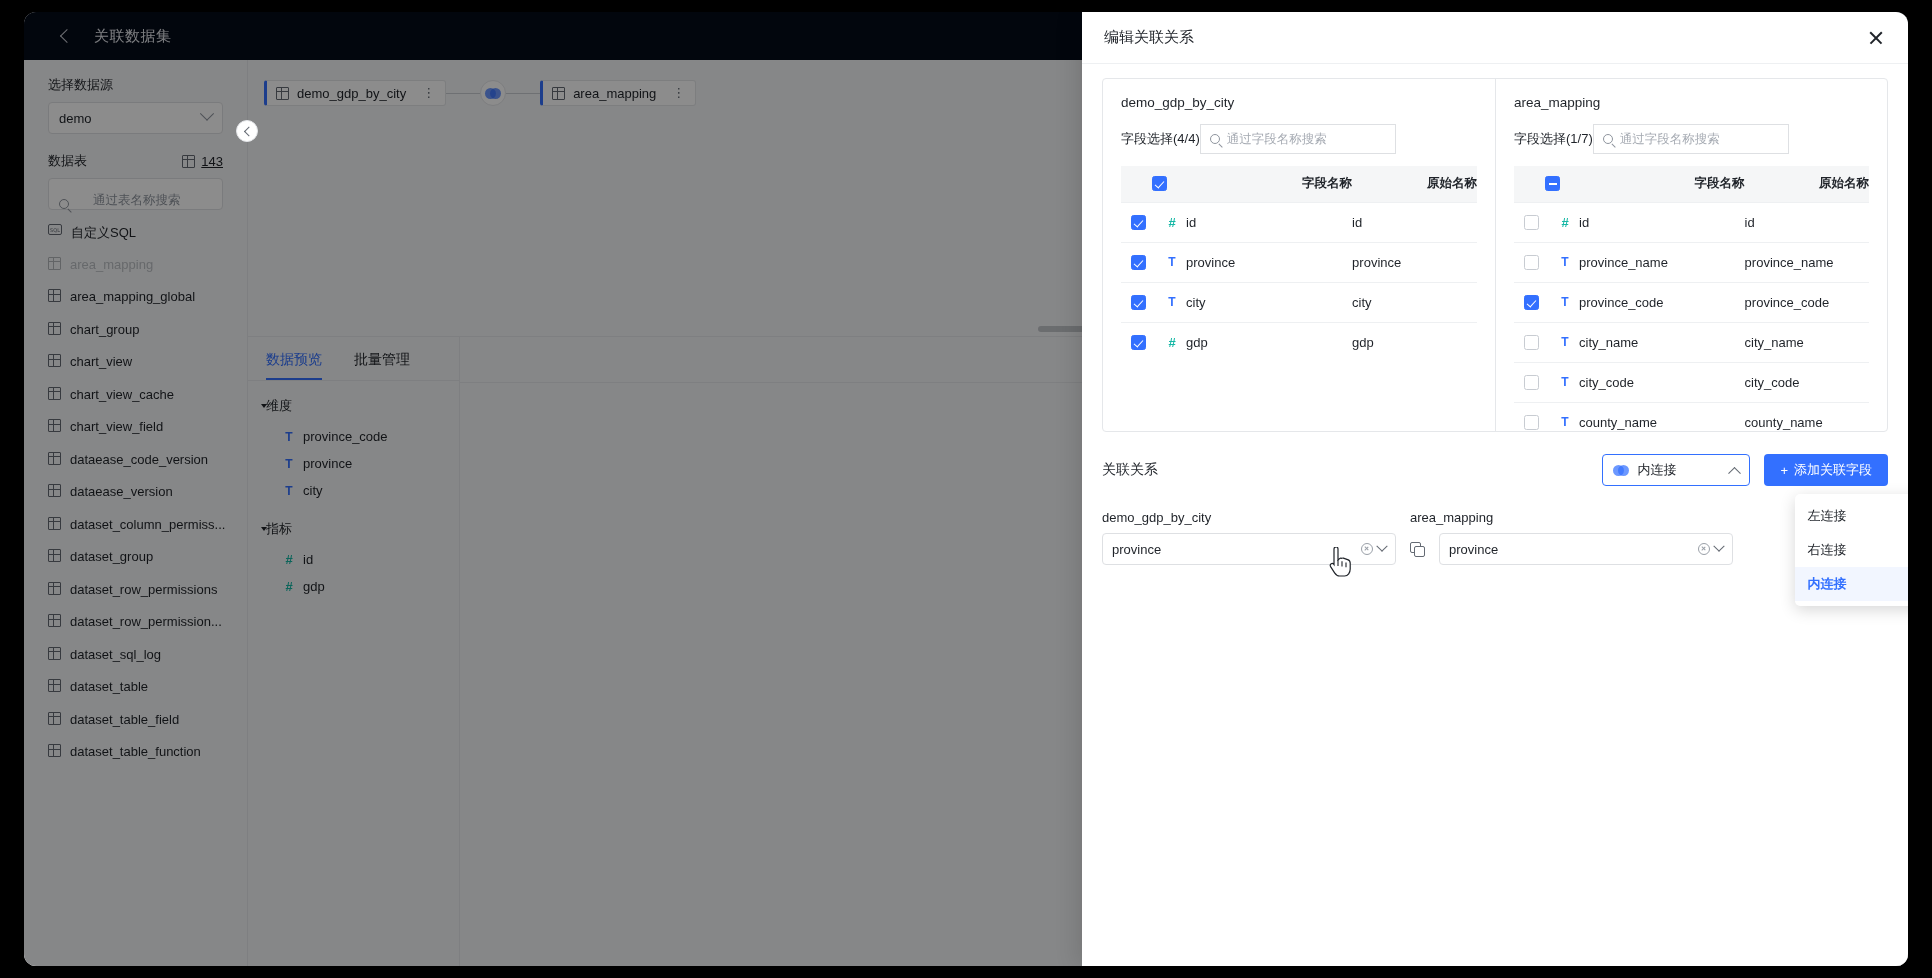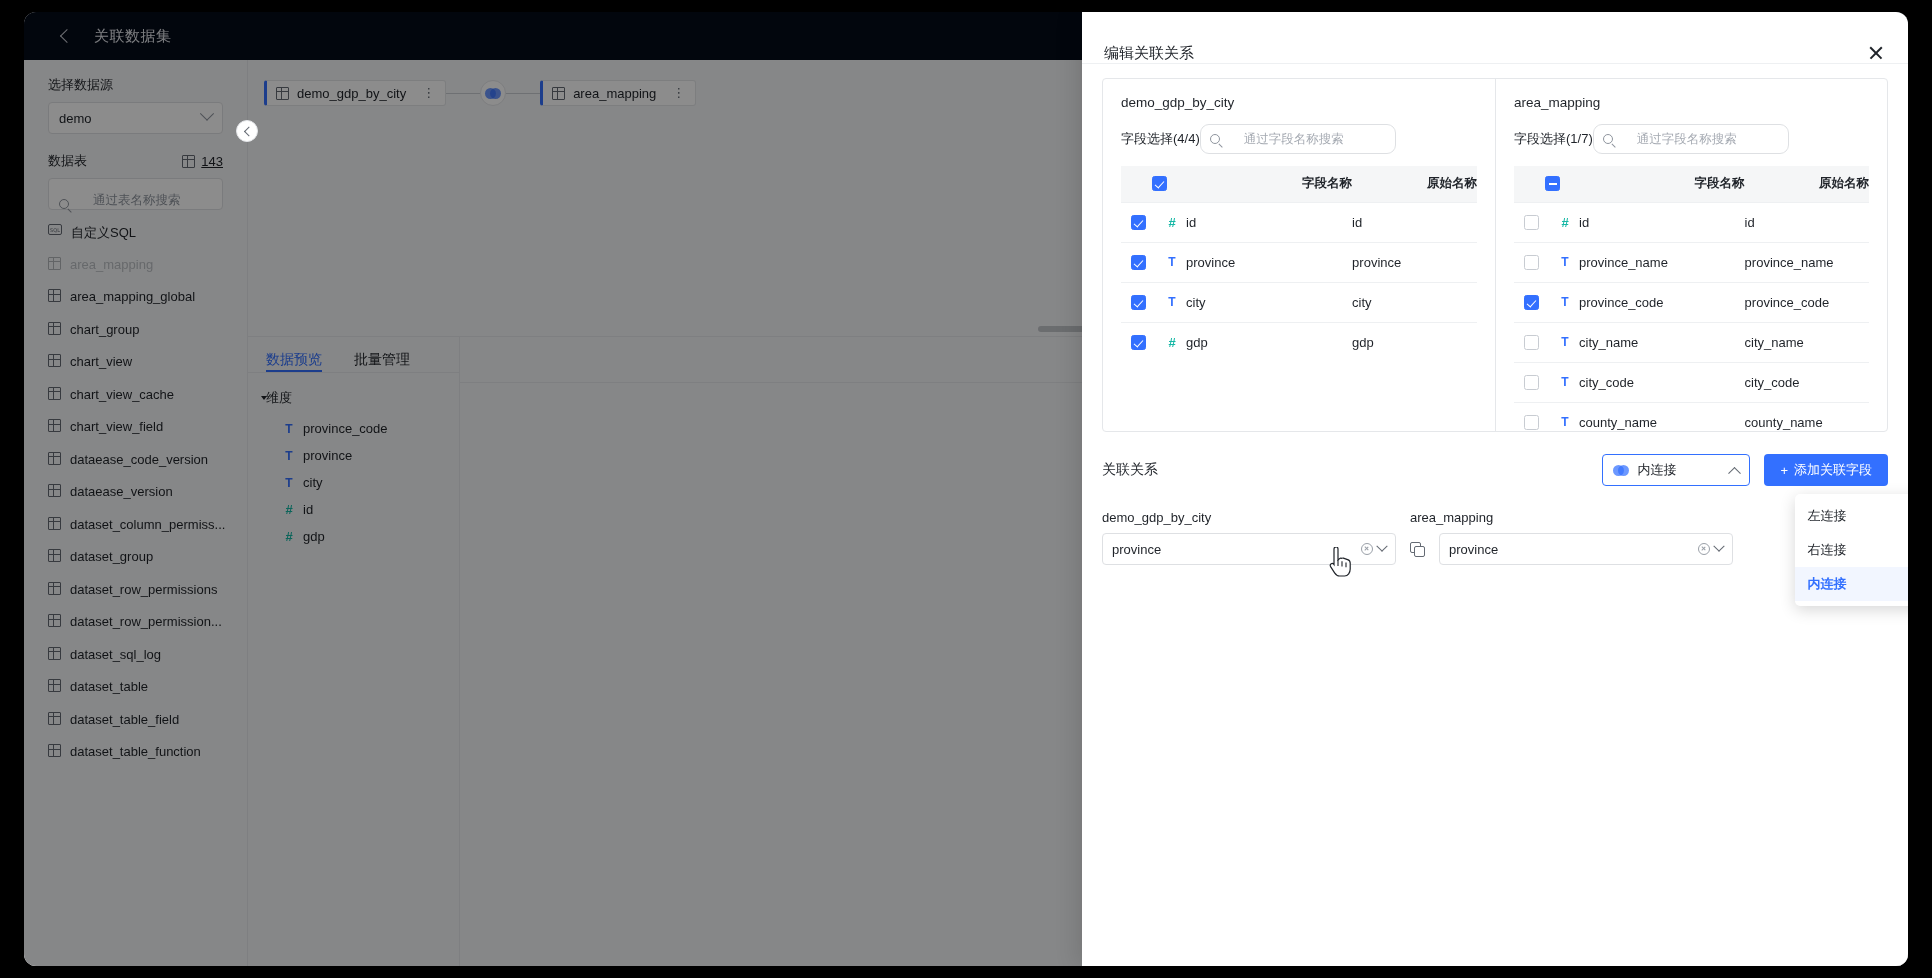--- a/index.html
+++ b/index.html
@@ -237,21 +237,21 @@
   .tabs {
     display: flex; gap: 32px;
     padding: 14px 0 0 18px;
     border-bottom: 1px solid #e6e8eb;
     background: #f5f6f7;
     width: 100%;
   }
   .tab {
     font-size: 14px;
     color: #1f2329;
-    padding-bottom: 1px;
+    padding-bottom: 9px;
     cursor: pointer;
   }
   .tab.active { color: #3370ff; border-bottom: 2px solid #3370ff; }
   .group-head {
     display: flex; align-items: center; 
     font-size: 13px; color: #1f2329;
     padding: 16px 0 8px 14px;
     cursor: pointer;
   }
   .caret { width: 0; height: 0; border-left: 4.5px solid #1f2329; border-top: 3.5px solid transparent; border-bottom: 3.5px solid transparent; transform: rotate(90deg); }
@@ -282,21 +282,21 @@
     width: 826px; height: 954px;
     background: #fff;
     border-top-right-radius: 12px;
     border-bottom-right-radius: 12px;
     display: flex; flex-direction: column;
     box-shadow: -6px 0 22px rgba(0,0,0,.12);
   }
   .dlg-head {
     height: 52px;
     border-bottom: 1px solid #eef0f2;
-    display: flex; align-items: flex-end; justify-content: space-between;
+    display: flex; align-items: center; justify-content: space-between;
     padding: 0 22px 0 22px;
   }
   .dlg-title { font-size: 15px; color: #1f2329; }
   .close-x {
     width: 20px; height: 20px;
     position: relative; cursor: pointer;
   }
   .close-x::before, .close-x::after {
     content: ""; position: absolute; left: 2px; top: 9px;
     width: 16px; height: 1.6px; background: #1f2329;
@@ -318,22 +318,22 @@
     padding: 16px 18px 0 18px;
     overflow: hidden;
     position: relative;
   }
   .pane + .pane { border-left: 1px solid #e5e7ea; }
   .pane-title { font-size: 13.5px; color: #1f2329; margin-bottom: 14px; }
   .pane-ctrl { display: flex; align-items: center; justify-content: flex-start; margin-bottom: 12px; }
   .pane-ctrl-label { font-size: 13px; color: #1f2329; }
   .pane-search {
     width: 196px; height: 30px;
-    border: 1px solid #dee0e3; border-radius: 9px;
-    display: flex; align-items: center; gap: 24px;
+    border: 1px solid #dee0e3; border-radius: 0;
+    display: flex; align-items: center; gap: 7px;
     padding: 0 9px;
     font-size: 12.5px; color: #a5aab2;
   }
   .mag {
     width: 10px; height: 10px; border: 1.3px solid #8f959e; border-radius: 50%;
     position: relative; flex: none;
   }
   .mag::after {
     content: ""; position: absolute; right: -4px; bottom: -3px;
     width: 5px; height: 1.3px; background: #8f959e; transform: rotate(45deg);
@@ -637,20 +637,24 @@
                   <span>province_code</span>
                 </div>
                 <div class="field-item">
                   <span class="t-ic">T</span>
                   <span>province</span>
                 </div>
                 <div class="field-item">
                   <span class="t-ic">T</span>
                   <span>city</span>
                 </div>
+                <div class="group-head">
+                  <span class="caret"></span>
+                  <span>指标</span>
+                </div>
                 <div class="field-item">
                   <span class="h-ic">#</span>
                   <span>id</span>
                 </div>
                 <div class="field-item">
                   <span class="h-ic">#</span>
                   <span>gdp</span>
                 </div>
               </div>
           </div>

